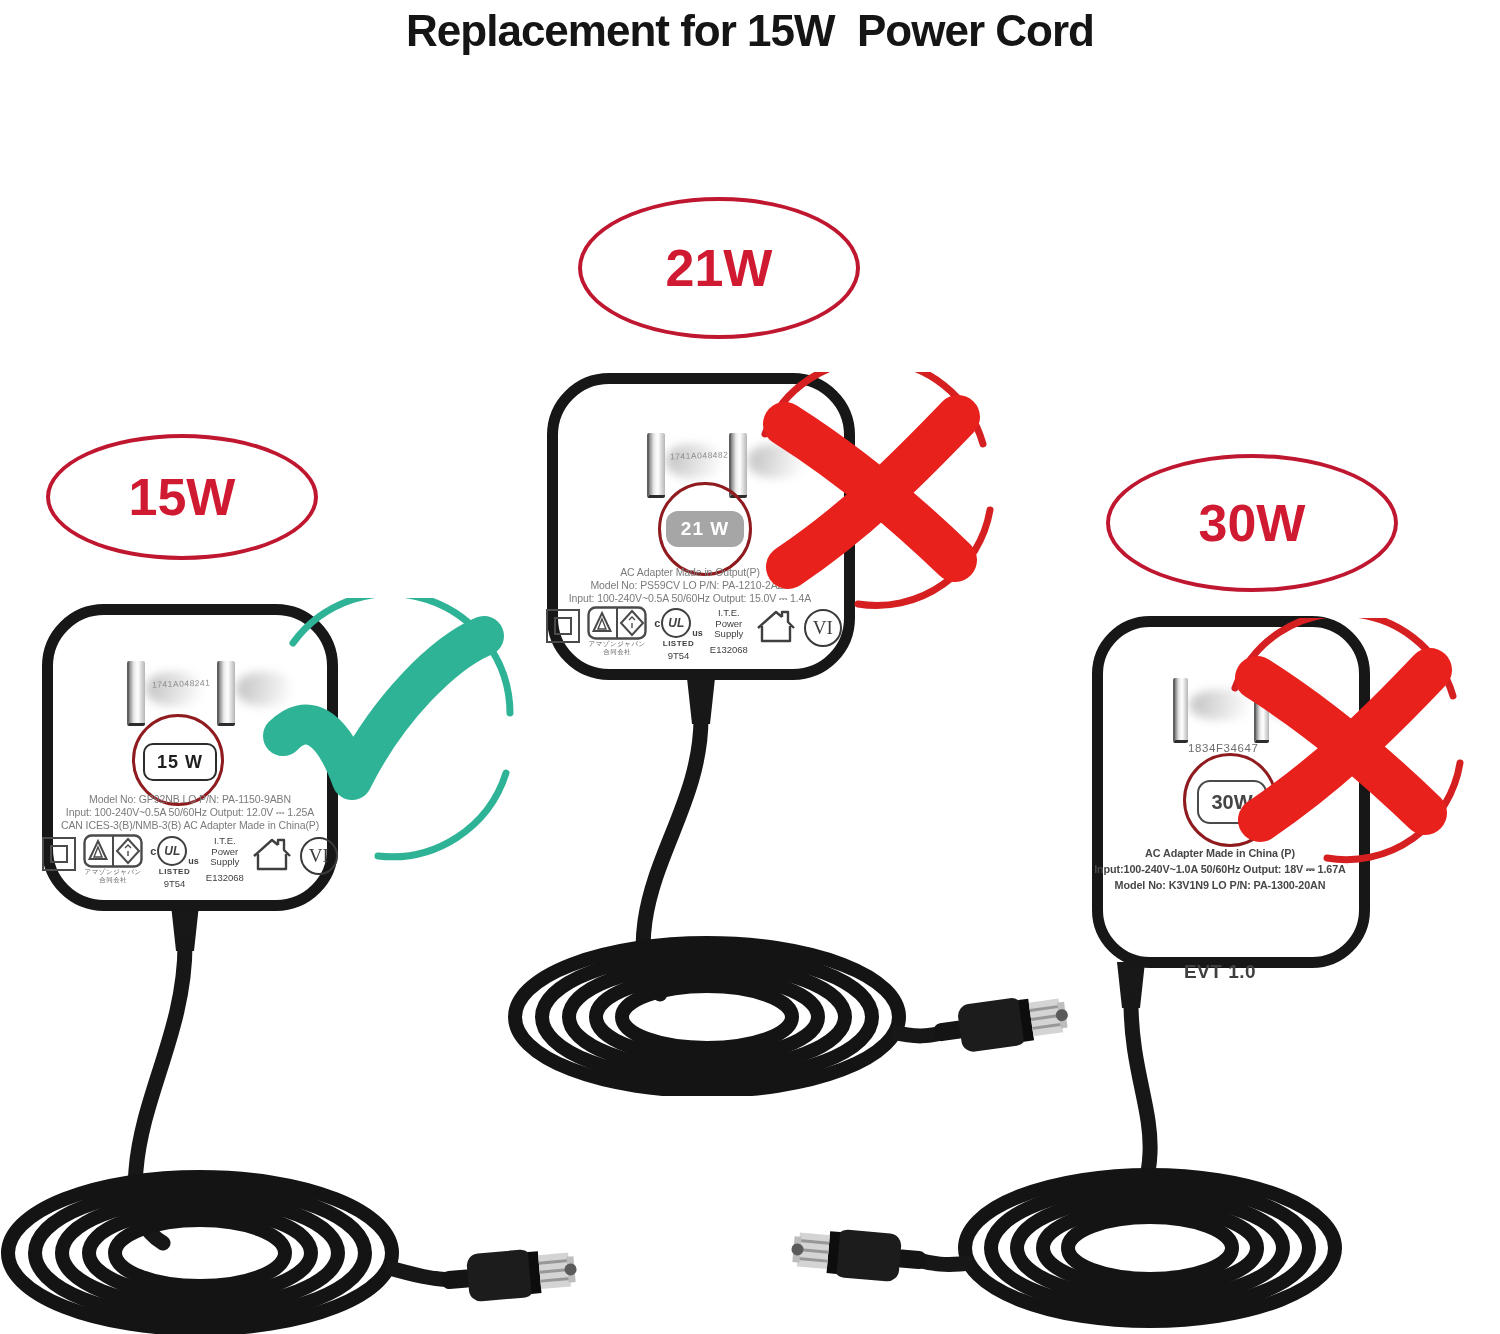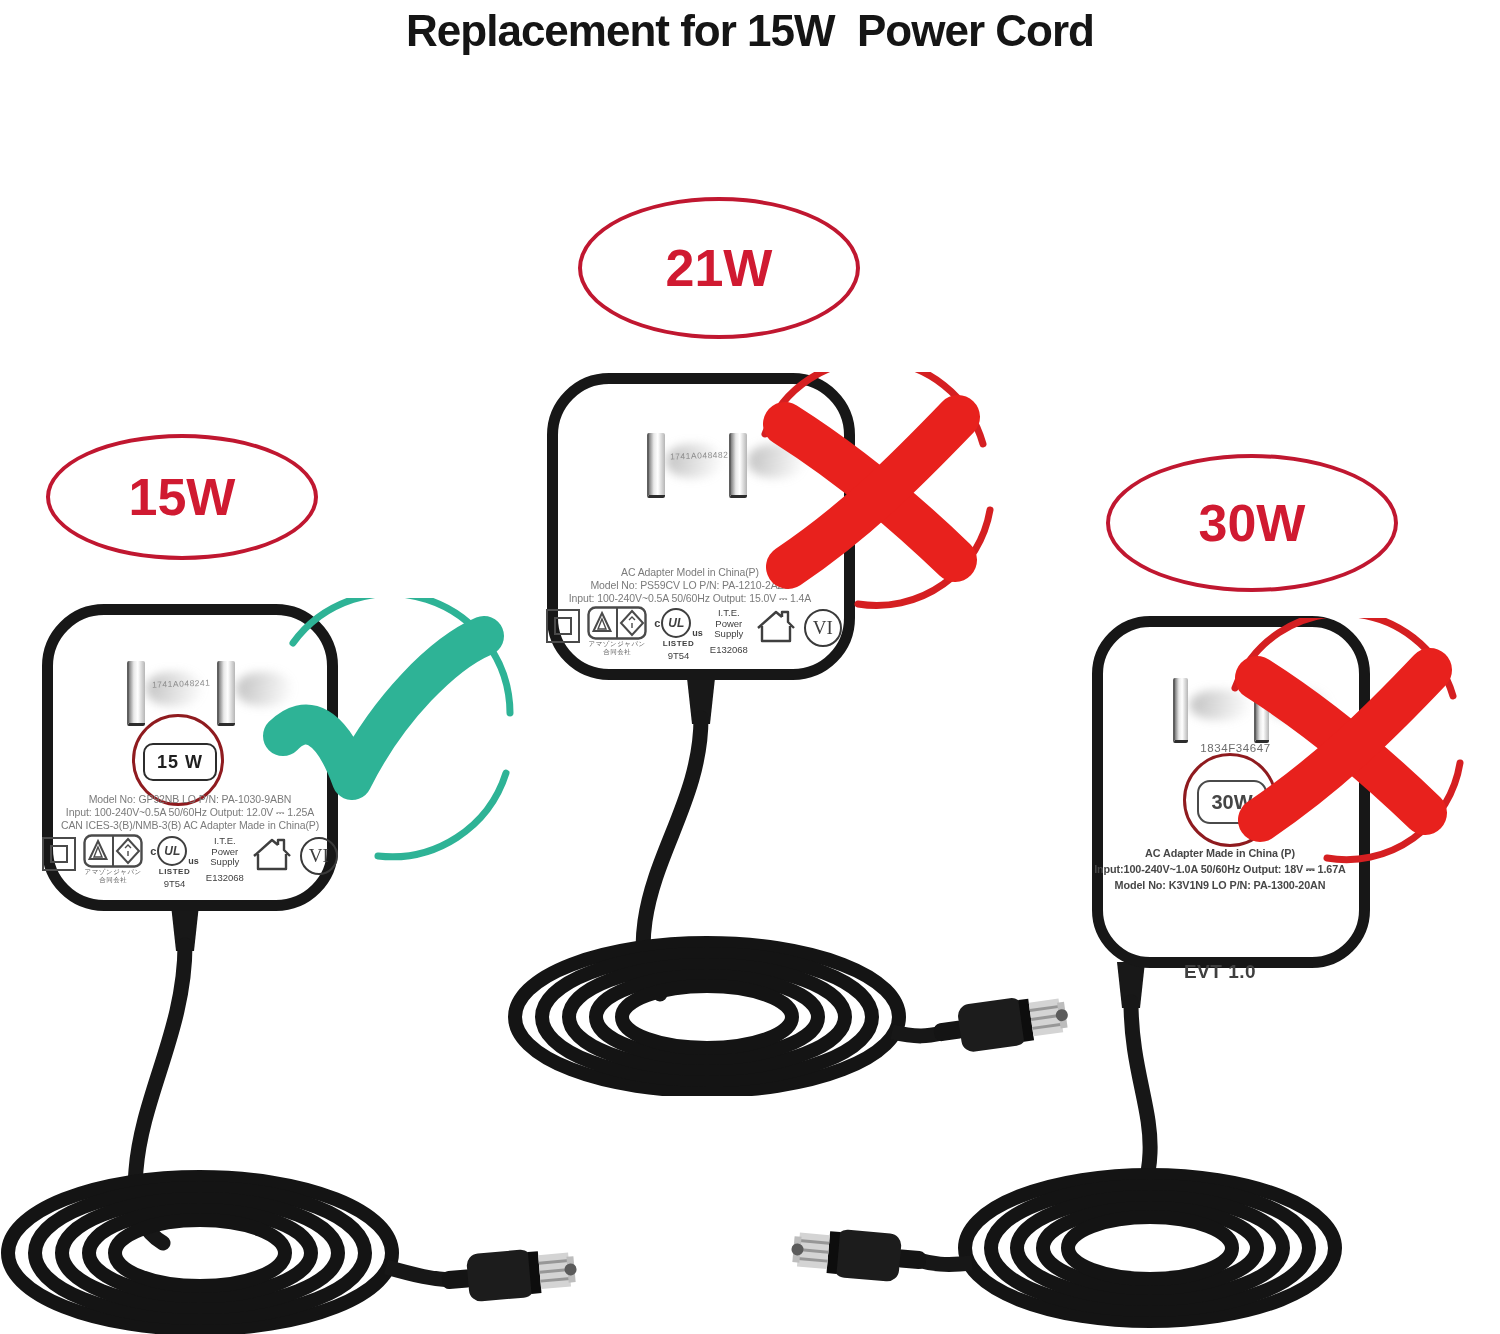--- a/index.html
+++ b/index.html
@@ -100,21 +100,21 @@
   <div class="abs smear" style="left:236px;top:672px;width:56px;height:34px;"></div>
   <div class="abs prong" style="left:127px;top:661px;width:16px;height:62px;"></div>
   <div class="abs prong" style="left:217px;top:661px;width:16px;height:62px;"></div>
   <div class="abs serial" style="left:152px;top:678px;width:95px;">1741A048241</div>
 
   <div class="abs badge-circle" style="left:132px;top:714px;width:86px;height:86px;">
     <div class="badge outline" style="left:8px;top:26px;width:70px;height:34px;border-radius:10px;">15 W</div>
   </div>
 
   <div class="abs label-lines" style="left:46px;top:793px;width:288px;">
-    <div>Model No: GP92NB   LO   P/N: PA-1030-9ABN</div>
+    <div>Model No: GP92NB   LO   P/N: PA-1150-9ABN</div>
     <div>Input: 100-240V~0.5A  50/60Hz   Output: 12.0V ⎓ 1.25A</div>
     <div>CAN ICES-3(B)/NMB-3(B)   AC Adapter   Made in China(P)</div>
   </div>
 
   <div class="abs cert-row" style="left:44px;top:834px;width:292px;">
     <div class="ci">
         <div class="sq-out">
           <div class="sq-in"></div>
         </div>
       </div>
@@ -190,23 +190,26 @@
   </svg>
 
   <div class="abs adapter-body" style="left:547px;top:373px;width:286px;height:285px;"></div>
 
   <div class="abs smear" style="left:666px;top:444px;width:56px;height:34px;"></div>
   <div class="abs smear" style="left:748px;top:444px;width:56px;height:34px;"></div>
   <div class="abs prong" style="left:647px;top:433px;width:16px;height:62px;"></div>
   <div class="abs prong" style="left:729px;top:433px;width:16px;height:62px;"></div>
   <div class="abs serial" style="left:670px;top:450px;width:90px;">1741A048482</div>
 
+  <div class="abs badge-circle" style="left:658px;top:482px;width:88px;height:88px;">
+    <div class="badge gray" style="left:5px;top:26px;width:78px;height:36px;">21 W</div>
+  </div>
 
   <div class="abs label-lines" style="left:545px;top:566px;width:290px;">
-    <div>AC Adapter  Model in China(P)</div>
+    <div>AC Adapter  Made in Output(P)</div>
     <div>Model No: PS59CV  LO  P/N: PA-1210-2AZ1</div>
     <div>Input: 100-240V~0.5A  50/60Hz  Output: 15.0V ⎓ 1.4A</div>
   </div>
 
   <div class="abs cert-row" style="left:548px;top:606px;width:292px;">
     <div class="ci">
         <div class="sq-out">
           <div class="sq-in"></div>
         </div>
       </div>
@@ -281,21 +284,21 @@
       <circle cx="121" cy="0" r="6" fill="#5b5b5b"></circle>
     </g>
   </svg>
 
   <div class="abs adapter-body" style="left:1092px;top:616px;width:256px;height:330px;border-radius:58px;"></div>
 
   <div class="abs smear" style="left:1190px;top:690px;width:60px;height:30px;"></div>
   <div class="abs smear" style="left:1270px;top:690px;width:60px;height:30px;"></div>
   <div class="abs prong" style="left:1173px;top:678px;width:13px;height:62px;"></div>
   <div class="abs prong" style="left:1254px;top:678px;width:13px;height:62px;"></div>
-  <div class="abs serial big" style="left:1188px;top:742px;width:95px;text-align:center;">1834F34647</div>
+  <div class="abs serial big" style="left:1188px;top:742px;width:95px;">1834F34647</div>
 
   <div class="abs badge-circle" style="left:1183px;top:753px;width:88px;height:88px;">
     <div class="badge outline30" style="left:11px;top:24px;width:66px;height:40px;">30W</div>
   </div>
 
   <div class="abs label-lines dark" style="left:1090px;top:845px;width:260px;">
     <div>AC Adapter Made in China (P)</div>
     <div>Input:100-240V~1.0A   50/60Hz   Output: 18V ⎓ 1.67A</div>
     <div>Model No: K3V1N9  LO P/N: PA-1300-20AN</div>
   </div>

